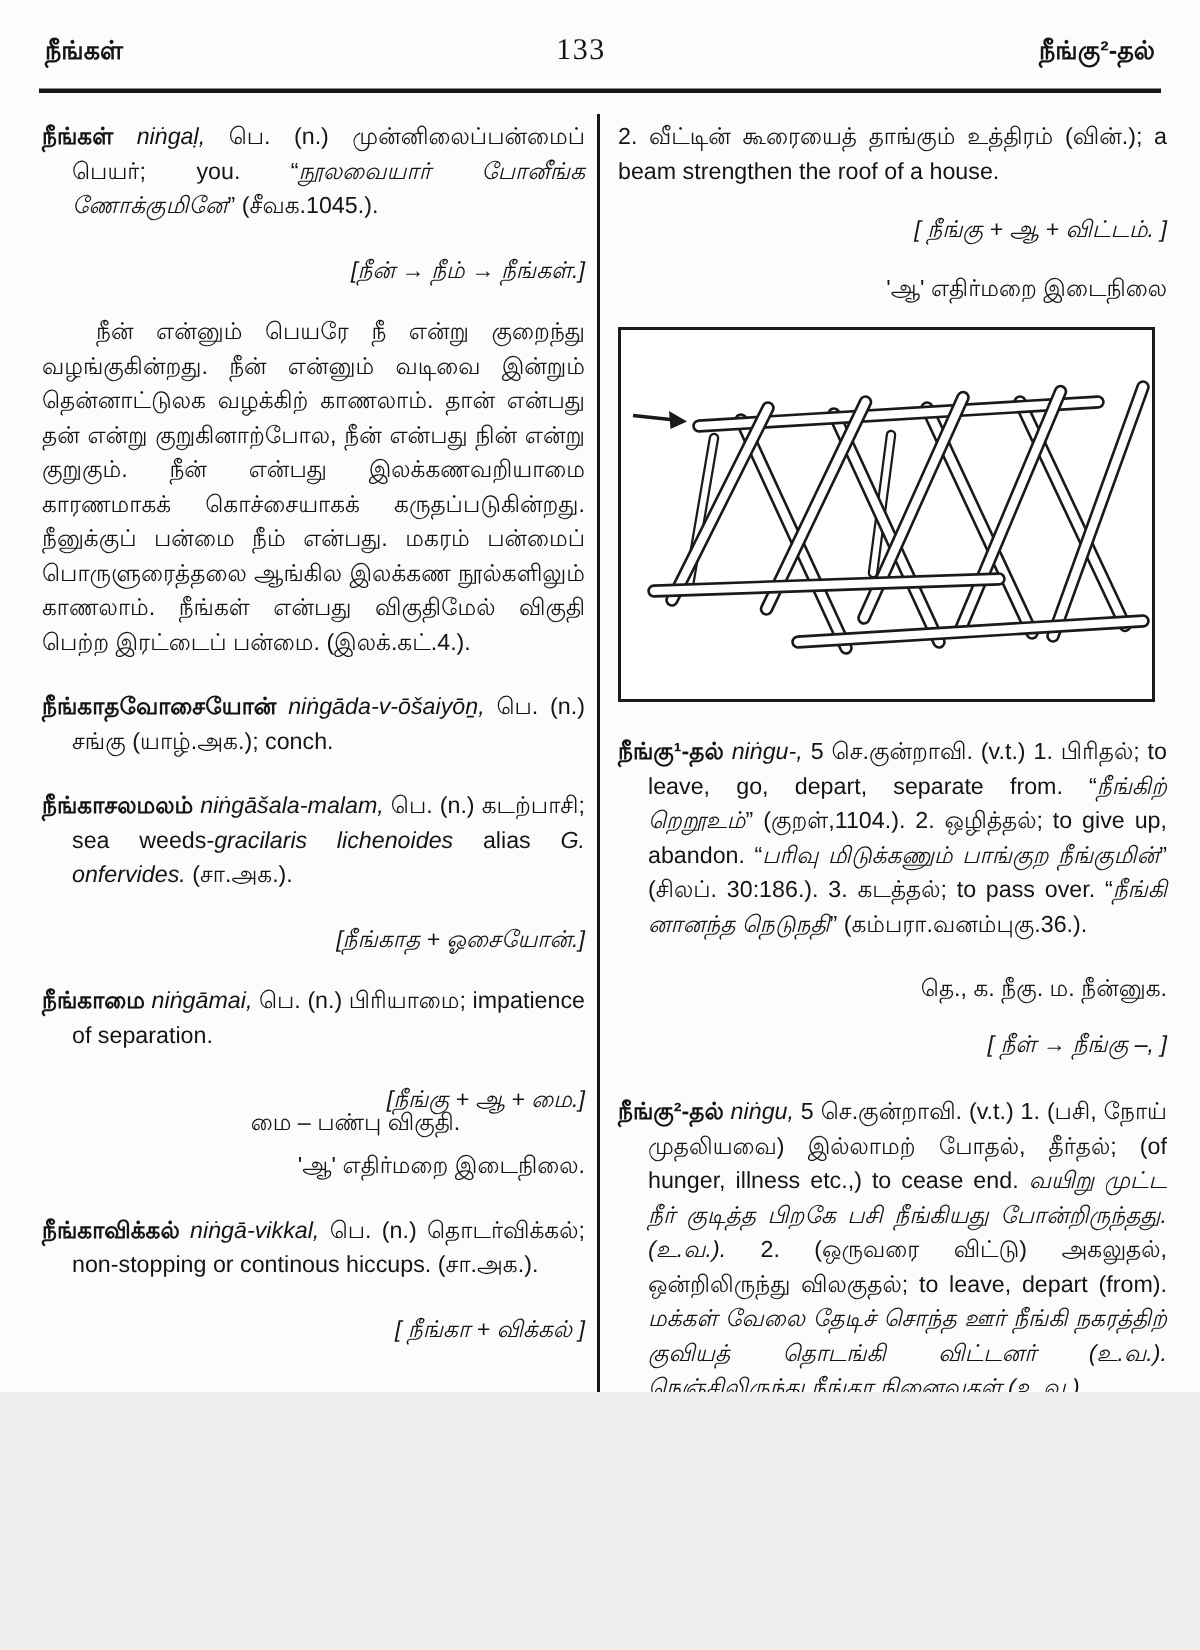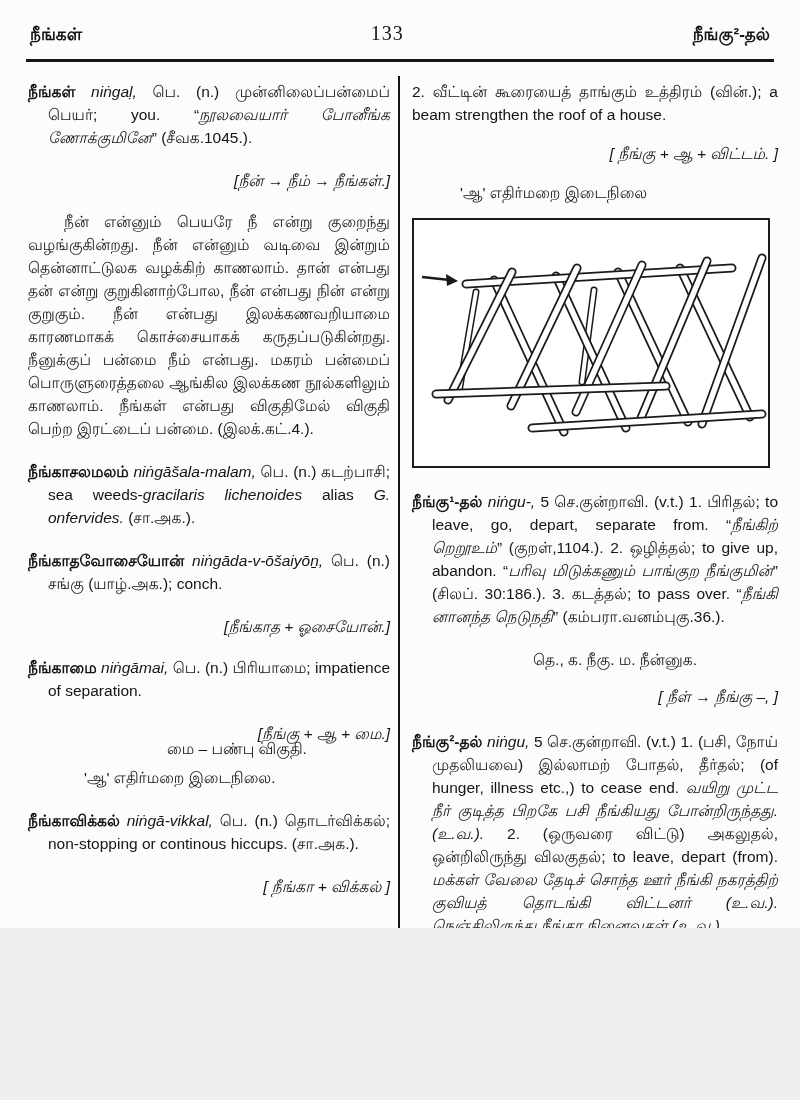--- a/index.html
+++ b/index.html
@@ -38,23 +38,23 @@
   .col-right{left:412px;width:366px;}
   .entry{padding-left:20px;text-indent:-20px;margin:0 0 20px 0;}
   .hw{font-weight:700;}
   .tr{font-style:italic;}
   .it{font-style:italic;}
   .etym{
     font-style:italic;text-align:right;text-indent:0;
     margin:12px 0 18px 56px;
   }
   .note{margin:-8px 0 6px 56px;text-align:center;text-indent:0;}
-  .note-last{margin:0 0 20px 56px;text-align:left;text-indent:0;}
+  .note-last{margin:0 0 20px 56px;text-align:right;text-indent:0;}
   .para{text-indent:36px;margin:0 0 20px 0;}
-  .cognates{margin:0 0 14px 40px;text-align:center;text-indent:0;}
+  .cognates{margin:0 0 14px 40px;text-align:right;text-indent:0;}
   
   .fig{
     border:2px solid #1c1c1c;background:#fff;
     width:358px;height:250px;margin:14px 0 22px 0;
     box-sizing:border-box;
   }
   .fig svg{display:block;}
   .bk{stroke:#1a1a1a;stroke-width:9;stroke-linecap:round;fill:none;}
   .wt{stroke:#ffffff;stroke-width:5.5;stroke-linecap:round;fill:none;}
   .bk2{stroke:#1a1a1a;stroke-width:7;stroke-linecap:round;fill:none;}
@@ -76,23 +76,23 @@
   <div class="divider"></div>
 
   <div class="col col-left">
 
     <p class="entry"><span class="hw">நீங்கள்</span><span class="tr"> niṅgaḷ,</span><span> பெ. (n.) முன்னிலைப்பன்மைப் பெயர்; you. “</span><span class="it">நூலவையார் போனீங்க ணோக்குமினே</span><span>” (சீவக.1045.).</span></p>
 
     <p class="etym">[நீன் → நீம் → நீங்கள்.]</p>
 
     <p class="para">நீன் என்னும் பெயரே நீ என்று குறைந்து வழங்குகின்றது. நீன் என்னும் வடிவை இன்றும் தென்னாட்டுலக வழக்கிற் காணலாம். தான் என்பது தன் என்று குறுகினாற்போல, நீன் என்பது நின் என்று குறுகும். நீன் என்பது இலக்கணவறியாமை காரணமாகக் கொச்சையாகக் கருதப்படுகின்றது. நீனுக்குப் பன்மை நீம் என்பது. மகரம் பன்மைப் பொருளுரைத்தலை ஆங்கில இலக்கண நூல்களிலும் காணலாம். நீங்கள் என்பது விகுதிமேல் விகுதி பெற்ற இரட்டைப் பன்மை. (இலக்.கட்.4.).</p>
 
+    <p class="entry"><span class="hw">நீங்காதவோசையோன்</span><span class="tr"> niṅgāda-v-ōšaiyōṉ,</span><span> பெ. (n.) சங்கு (யாழ்.அக.); conch.</span></p>
+
     <p class="entry"><span class="hw">நீங்காசலமலம்</span><span class="tr"> niṅgāšala-malam,</span><span> பெ. (n.) கடற்பாசி; sea weeds-</span><span class="it">gracilaris lichenoides</span><span> alias </span><span class="it">G. onfervides.</span><span> (சா.அக.).</span></p>
-
-    <p class="entry"><span class="hw">நீங்காதவோசையோன்</span><span class="tr"> niṅgāda-v-ōšaiyōṉ,</span><span> பெ. (n.) சங்கு (யாழ்.அக.); conch.</span></p>
 
     <p class="etym">[நீங்காத + ஓசையோன்.]</p>
 
     <p class="entry"><span class="hw">நீங்காமை</span><span class="tr"> niṅgāmai,</span><span> பெ. (n.) பிரியாமை; impatience of separation.</span></p>
 
     <p class="etym" style="margin-bottom:0;">[நீங்கு + ஆ + மை.]</p>
     <p class="note">மை – பண்பு விகுதி.</p>
     <p class="note-last">'ஆ' எதிர்மறை இடைநிலை.</p>
 
     <p class="entry"><span class="hw">நீங்காவிக்கல்</span><span class="tr"> niṅgā-vikkal,</span><span> பெ. (n.) தொடர்விக்கல்; non-stopping or continous hiccups. (சா.அக.).</span></p>

